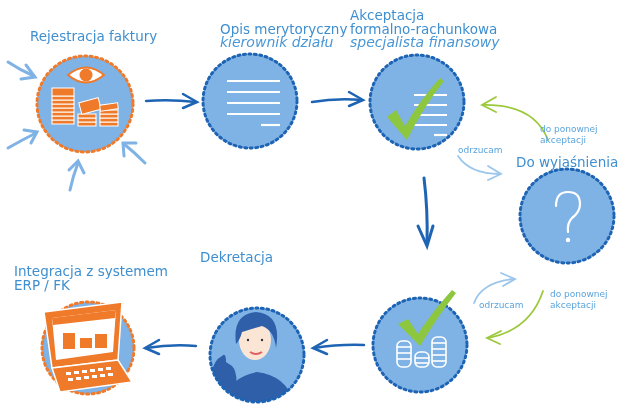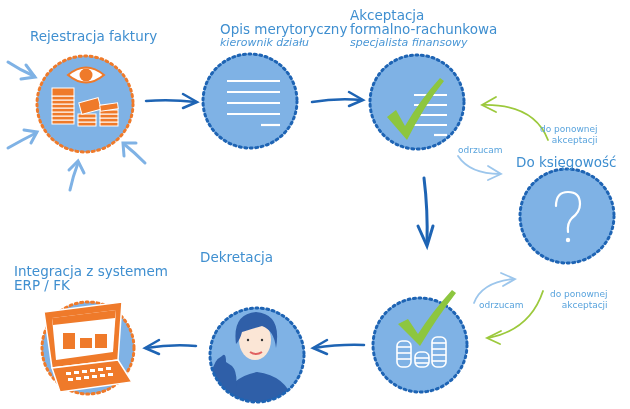--- a/index.html
+++ b/index.html
@@ -1,19 +1,19 @@
 <!DOCTYPE html>
 <html><head>
   <meta charset="utf-8">
   <style>
     html, body { margin: 0; padding: 0; background: #ffffff; }
     body { width: 630px; height: 409px; position: relative; overflow: hidden; font-family: "DejaVu Sans", sans-serif; }
     .title { position: absolute; color: #3f8fd0; font-size: 13.5px; text-align: left; line-height: 14px; white-space: nowrap; }
-    .role { display: block; font-style: italic; font-size: 11px; color: #4a97d6; line-height: 11px; margin-top: 1px; }
-    .note { position: absolute; color: #5aa4dd; font-size: 9px; text-align: right; line-height: 11px; white-space: nowrap; }
+    .role { display: block; font-style: italic; font-size: 14px; color: #4a97d6; line-height: 11px; margin-top: 1px; }
+    .note { position: absolute; color: #5aa4dd; font-size: 9px; text-align: left; line-height: 11px; white-space: nowrap; }
     svg { position: absolute; left: 0; top: 0; }
   </style>
 </head>
 <body>
 
 <svg width="630" height="409" viewBox="0 0 630 409">
   <defs>
     <clipPath id="clipDek">
         <circle cx="257" cy="355" r="47"></circle>
       </clipPath>
@@ -216,21 +216,21 @@
   <span class="role">kierownik działu</span>
 </div>
 
 <div class="title" style="left:350px; top:8px; width:140px;">
   <span>Akceptacja</span><br>
   <span>formalno-rachunkowa</span>
   <span class="role">specjalista finansowy</span>
 </div>
 
 <div class="title" style="left:516px; top:155px; width:110px;">
-  <span>Do księgowość</span>
+  <span>Do wyjaśnienia</span>
 </div>
 
 <div class="title" style="left:355px; top:263px; width:136px;">
 </div>
 
 <div class="title" style="left:200px; top:250px; width:110px;">
   <span>Dekretacja</span>
 </div>
 
 <div class="title" style="left:14px; top:264px; width:150px;">

